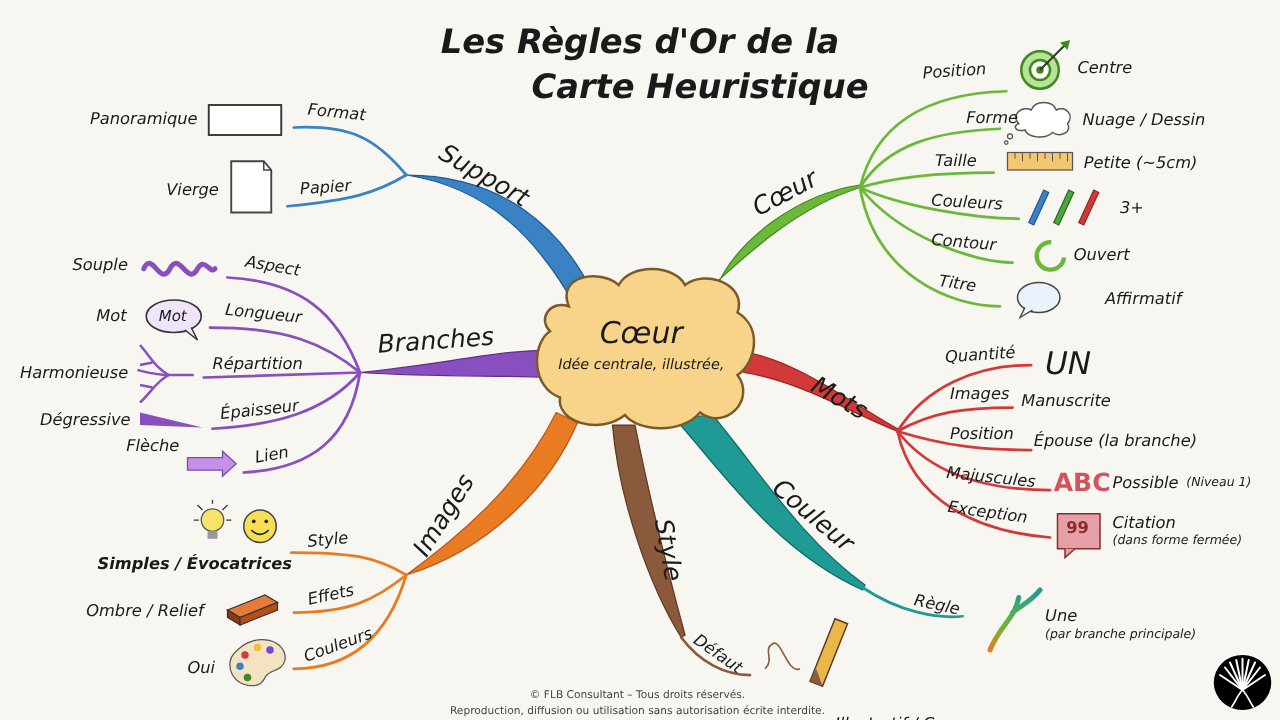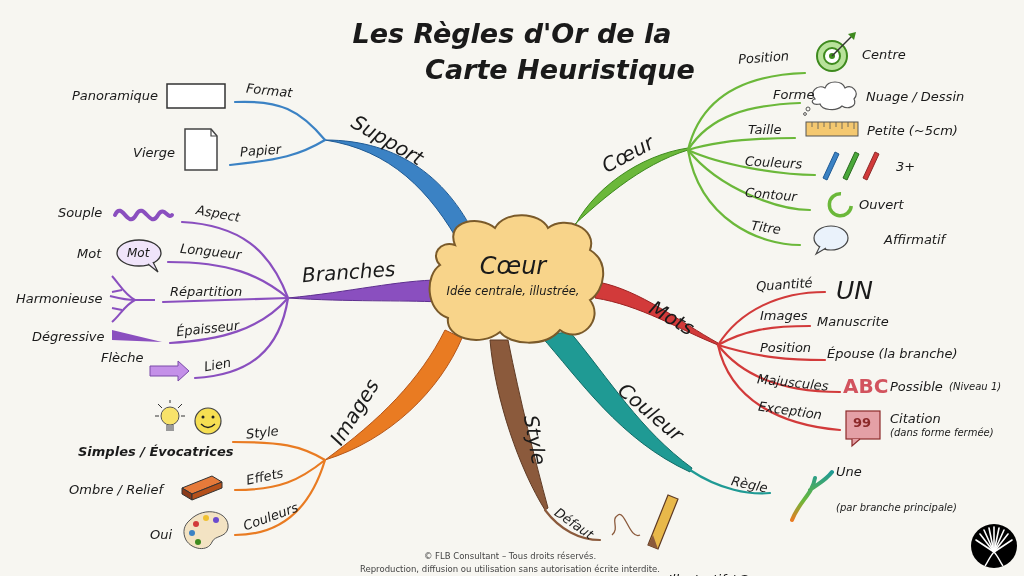--- a/index.html
+++ b/index.html
@@ -226,21 +226,21 @@
 <div class="lbl" style="left:78px;top:445px;font-weight:bold;">Simples / Évocatrices</div>
 <div class="lbl" style="left:246px;top:470px;transform:rotate(-12deg);">Effets</div>
 <div class="lbl" style="left:69px;top:483px;">Ombre / Relief</div>
 <div class="lbl" style="left:242px;top:510px;transform:rotate(-20deg);">Couleurs</div>
 <div class="lbl" style="left:150px;top:528px;">Oui</div>
 
 <div class="lbl" style="left:552px;top:517px;transform:rotate(35deg);">Défaut</div>
 <div class="lbl" style="left:668px;top:533px;margin-top:40px;">Illustratif / Crayon</div>
 
 <div class="lbl" style="left:731px;top:478px;transform:rotate(12deg);">Règle</div>
-<div class="lbl" style="left:836px;top:465px;">Une</div>
+<div class="lbl" style="left:836px;top:487px;">Une</div>
 <div class="lbl small" style="left:836px;top:503px;">(par branche principale)</div>
 
 <div class="lbl" style="left:756px;top:278px;transform:rotate(-4deg);">Quantité</div>
 <div class="lbl" style="left:836px;top:278px;font-size:25px;">UN</div>
 <div class="lbl" style="left:760px;top:309px;">Images</div>
 <div class="lbl" style="left:817px;top:315px;">Manuscrite</div>
 <div class="lbl" style="left:760px;top:341px;">Position</div>
 <div class="lbl" style="left:812px;top:347px;margin-left:15px;">Épouse (la branche)</div>
 <div class="lbl" style="left:757px;top:376px;transform:rotate(6deg);">Majuscules</div>
 <div class="lbl" style="left:843px;top:376px;font-size:20px;font-weight:bold;font-style:normal;color:#d2535e;">ABC</div>

